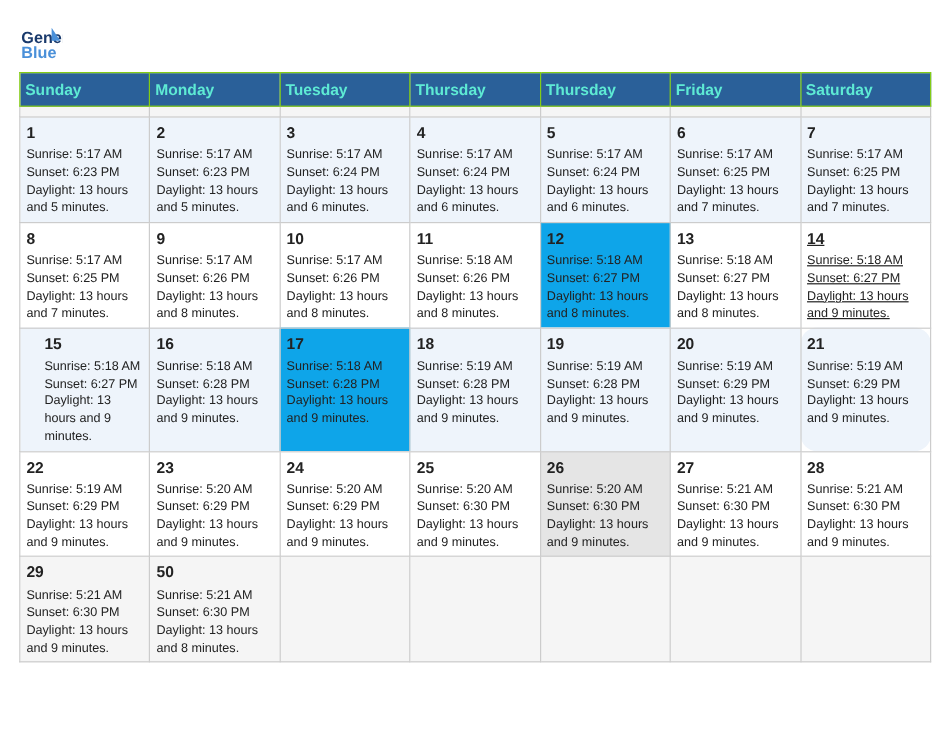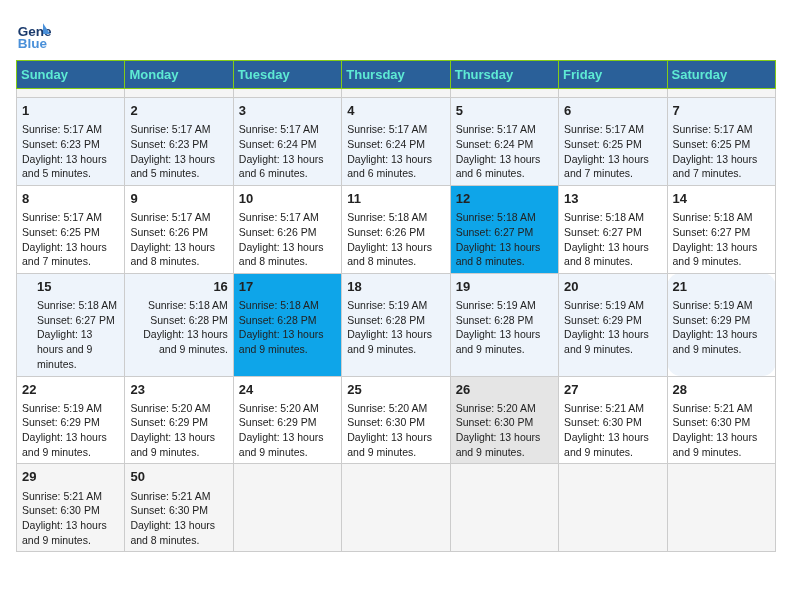--- a/index.html
+++ b/index.html
@@ -124,25 +124,25 @@
         <td style="background: rgb(238, 244, 251);"><span class="day-num">6</span><span>Sunrise: 5:17 AM</span><br><span>Sunset: 6:25 PM</span><br><span>Daylight: 13 hours and 7 minutes.</span></td>
         <td style="background: rgb(238, 244, 251);"><span class="day-num">7</span><span>Sunrise: 5:17 AM</span><br><span>Sunset: 6:25 PM</span><br><span>Daylight: 13 hours and 7 minutes.</span></td>
       </tr>
       <tr>
         <td style="background: rgb(255, 255, 255);"><span class="day-num">8</span><span>Sunrise: 5:17 AM</span><br><span>Sunset: 6:25 PM</span><br><span>Daylight: 13 hours and 7 minutes.</span></td>
         <td style="background: rgb(255, 255, 255);"><span class="day-num">9</span><span>Sunrise: 5:17 AM</span><br><span>Sunset: 6:26 PM</span><br><span>Daylight: 13 hours and 8 minutes.</span></td>
         <td style="background: rgb(255, 255, 255);"><span class="day-num">10</span><span>Sunrise: 5:17 AM</span><br><span>Sunset: 6:26 PM</span><br><span>Daylight: 13 hours and 8 minutes.</span></td>
         <td style="background: rgb(255, 255, 255); margin-left: 32px;"><span class="day-num">11</span><span>Sunrise: 5:18 AM</span><br><span>Sunset: 6:26 PM</span><br><span>Daylight: 13 hours and 8 minutes.</span></td>
         <td style="background: #0ea5e9;"><span class="day-num">12</span><span>Sunrise: 5:18 AM</span><br><span>Sunset: 6:27 PM</span><br><span>Daylight: 13 hours and 8 minutes.</span></td>
         <td style="background: rgb(255, 255, 255);"><span class="day-num">13</span><span>Sunrise: 5:18 AM</span><br><span>Sunset: 6:27 PM</span><br><span>Daylight: 13 hours and 8 minutes.</span></td>
-        <td style="background: rgb(255, 255, 255);"><span class="day-num">14</span><span>Sunrise: 5:18 AM</span><br><span>Sunset: 6:27 PM</span><br><span>Daylight: 13 hours and 9 minutes.</span></td>
+        <td style="background: rgb(255, 255, 255); text-decoration: underline;"><span class="day-num">14</span><span>Sunrise: 5:18 AM</span><br><span>Sunset: 6:27 PM</span><br><span>Daylight: 13 hours and 9 minutes.</span></td>
       </tr>
       <tr>
         <td style="background: rgb(238, 244, 251); padding-left: 20px;"><span class="day-num">15</span><span>Sunrise: 5:18 AM</span><br><span>Sunset: 6:27 PM</span><br><span>Daylight: 13 hours and 9 minutes.</span></td>
-        <td style="background: rgb(238, 244, 251); text-align: right;"><span class="day-num">16</span><span>Sunrise: 5:18 AM</span><br><span>Sunset: 6:28 PM</span><br><span>Daylight: 13 hours and 9 minutes.</span></td>
+        <td style="background: rgb(238, 244, 251);"><span class="day-num">16</span><span>Sunrise: 5:18 AM</span><br><span>Sunset: 6:28 PM</span><br><span>Daylight: 13 hours and 9 minutes.</span></td>
         <td style="background: #0ea5e9;"><span class="day-num">17</span><span>Sunrise: 5:18 AM</span><br><span>Sunset: 6:28 PM</span><br><span>Daylight: 13 hours and 9 minutes.</span></td>
         <td style="background: rgb(238, 244, 251);"><span class="day-num">18</span><span>Sunrise: 5:19 AM</span><br><span>Sunset: 6:28 PM</span><br><span>Daylight: 13 hours and 9 minutes.</span></td>
         <td style="background: rgb(238, 244, 251);"><span class="day-num">19</span><span>Sunrise: 5:19 AM</span><br><span>Sunset: 6:28 PM</span><br><span>Daylight: 13 hours and 9 minutes.</span></td>
         <td style="background: rgb(238, 244, 251);"><span class="day-num">20</span><span>Sunrise: 5:19 AM</span><br><span>Sunset: 6:29 PM</span><br><span>Daylight: 13 hours and 9 minutes.</span></td>
         <td style="background: rgb(238, 244, 251); border-radius: 14px;"><span class="day-num">21</span><span>Sunrise: 5:19 AM</span><br><span>Sunset: 6:29 PM</span><br><span>Daylight: 13 hours and 9 minutes.</span></td>
       </tr>
       <tr>
         <td style="background: rgb(255, 255, 255);"><span class="day-num">22</span><span>Sunrise: 5:19 AM</span><br><span>Sunset: 6:29 PM</span><br><span>Daylight: 13 hours and 9 minutes.</span></td>
         <td style="background: rgb(255, 255, 255);"><span class="day-num">23</span><span>Sunrise: 5:20 AM</span><br><span>Sunset: 6:29 PM</span><br><span>Daylight: 13 hours and 9 minutes.</span></td>
         <td style="background: rgb(255, 255, 255);"><span class="day-num">24</span><span>Sunrise: 5:20 AM</span><br><span>Sunset: 6:29 PM</span><br><span>Daylight: 13 hours and 9 minutes.</span></td>

